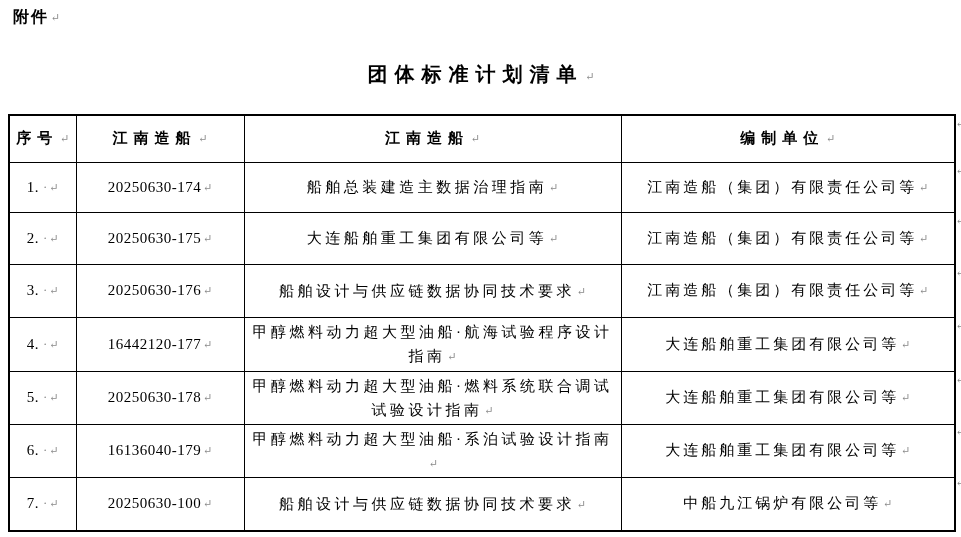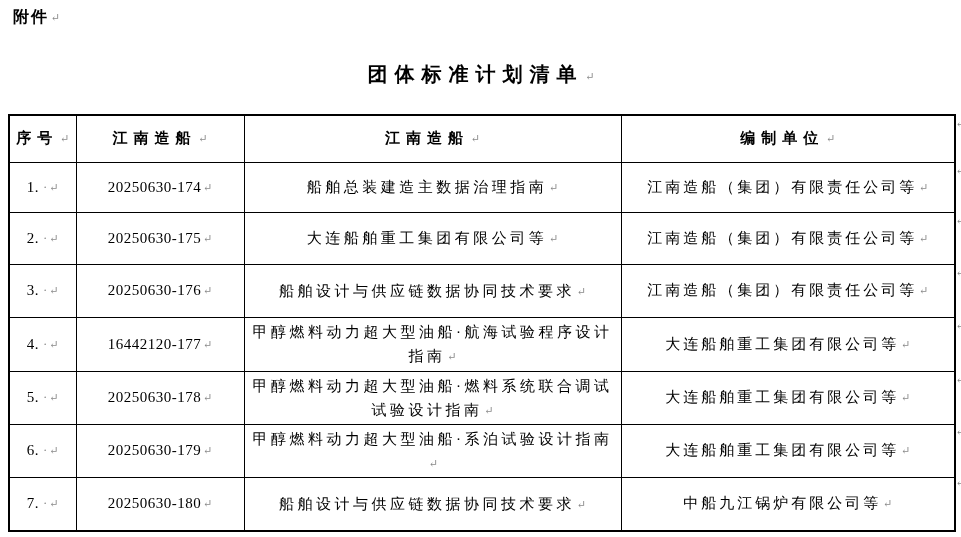--- a/index.html
+++ b/index.html
@@ -159,27 +159,27 @@
     </tr>
     <tr class="r5">
       <td class="td-no"><span class="cell-text">5.</span><span class="mark-dot">·</span><span class="mark">↵</span></td>
       <td class="td-code"><span class="cell-text">20250630-178</span><span class="mark">↵</span></td>
       <td class="td-name"><span class="cell-text">甲醇燃料动力超大型油船·燃料系统联合调试
 试验设计指南</span><span class="mark">↵</span></td>
       <td class="td-unit"><span class="cell-text">大连船舶重工集团有限公司等</span><span class="mark">↵</span></td>
     </tr>
     <tr class="r6">
       <td class="td-no"><span class="cell-text">6.</span><span class="mark-dot">·</span><span class="mark">↵</span></td>
-      <td class="td-code"><span class="cell-text">20250630-179</span><span class="mark">↵</span></td>
+      <td class="td-code"><span class="cell-text">16136040-179</span><span class="mark">↵</span></td>
       <td class="td-name"><span class="cell-text">甲醇燃料动力超大型油船·系泊试验设计指南</span><span class="mark">↵</span></td>
       <td class="td-unit"><span class="cell-text">大连船舶重工集团有限公司等</span><span class="mark">↵</span></td>
     </tr>
     <tr class="r7">
       <td class="td-no"><span class="cell-text">7.</span><span class="mark-dot">·</span><span class="mark">↵</span></td>
-      <td class="td-code"><span class="cell-text">20250630-180</span><span class="mark">↵</span></td>
+      <td class="td-code"><span class="cell-text">20250630-100</span><span class="mark">↵</span></td>
       <td class="td-name"><span class="cell-text">船舶设计与供应链数据协同技术要求</span><span class="mark">↵</span></td>
       <td class="td-unit"><span class="cell-text">中船九江锅炉有限公司等</span><span class="mark">↵</span></td>
     </tr>
   </tbody>
     </table>
 
   <div class="row-end-marks">
     <span class="rem m0">↵</span>
     <span class="rem m1">↵</span>
     <span class="rem m2">↵</span>

